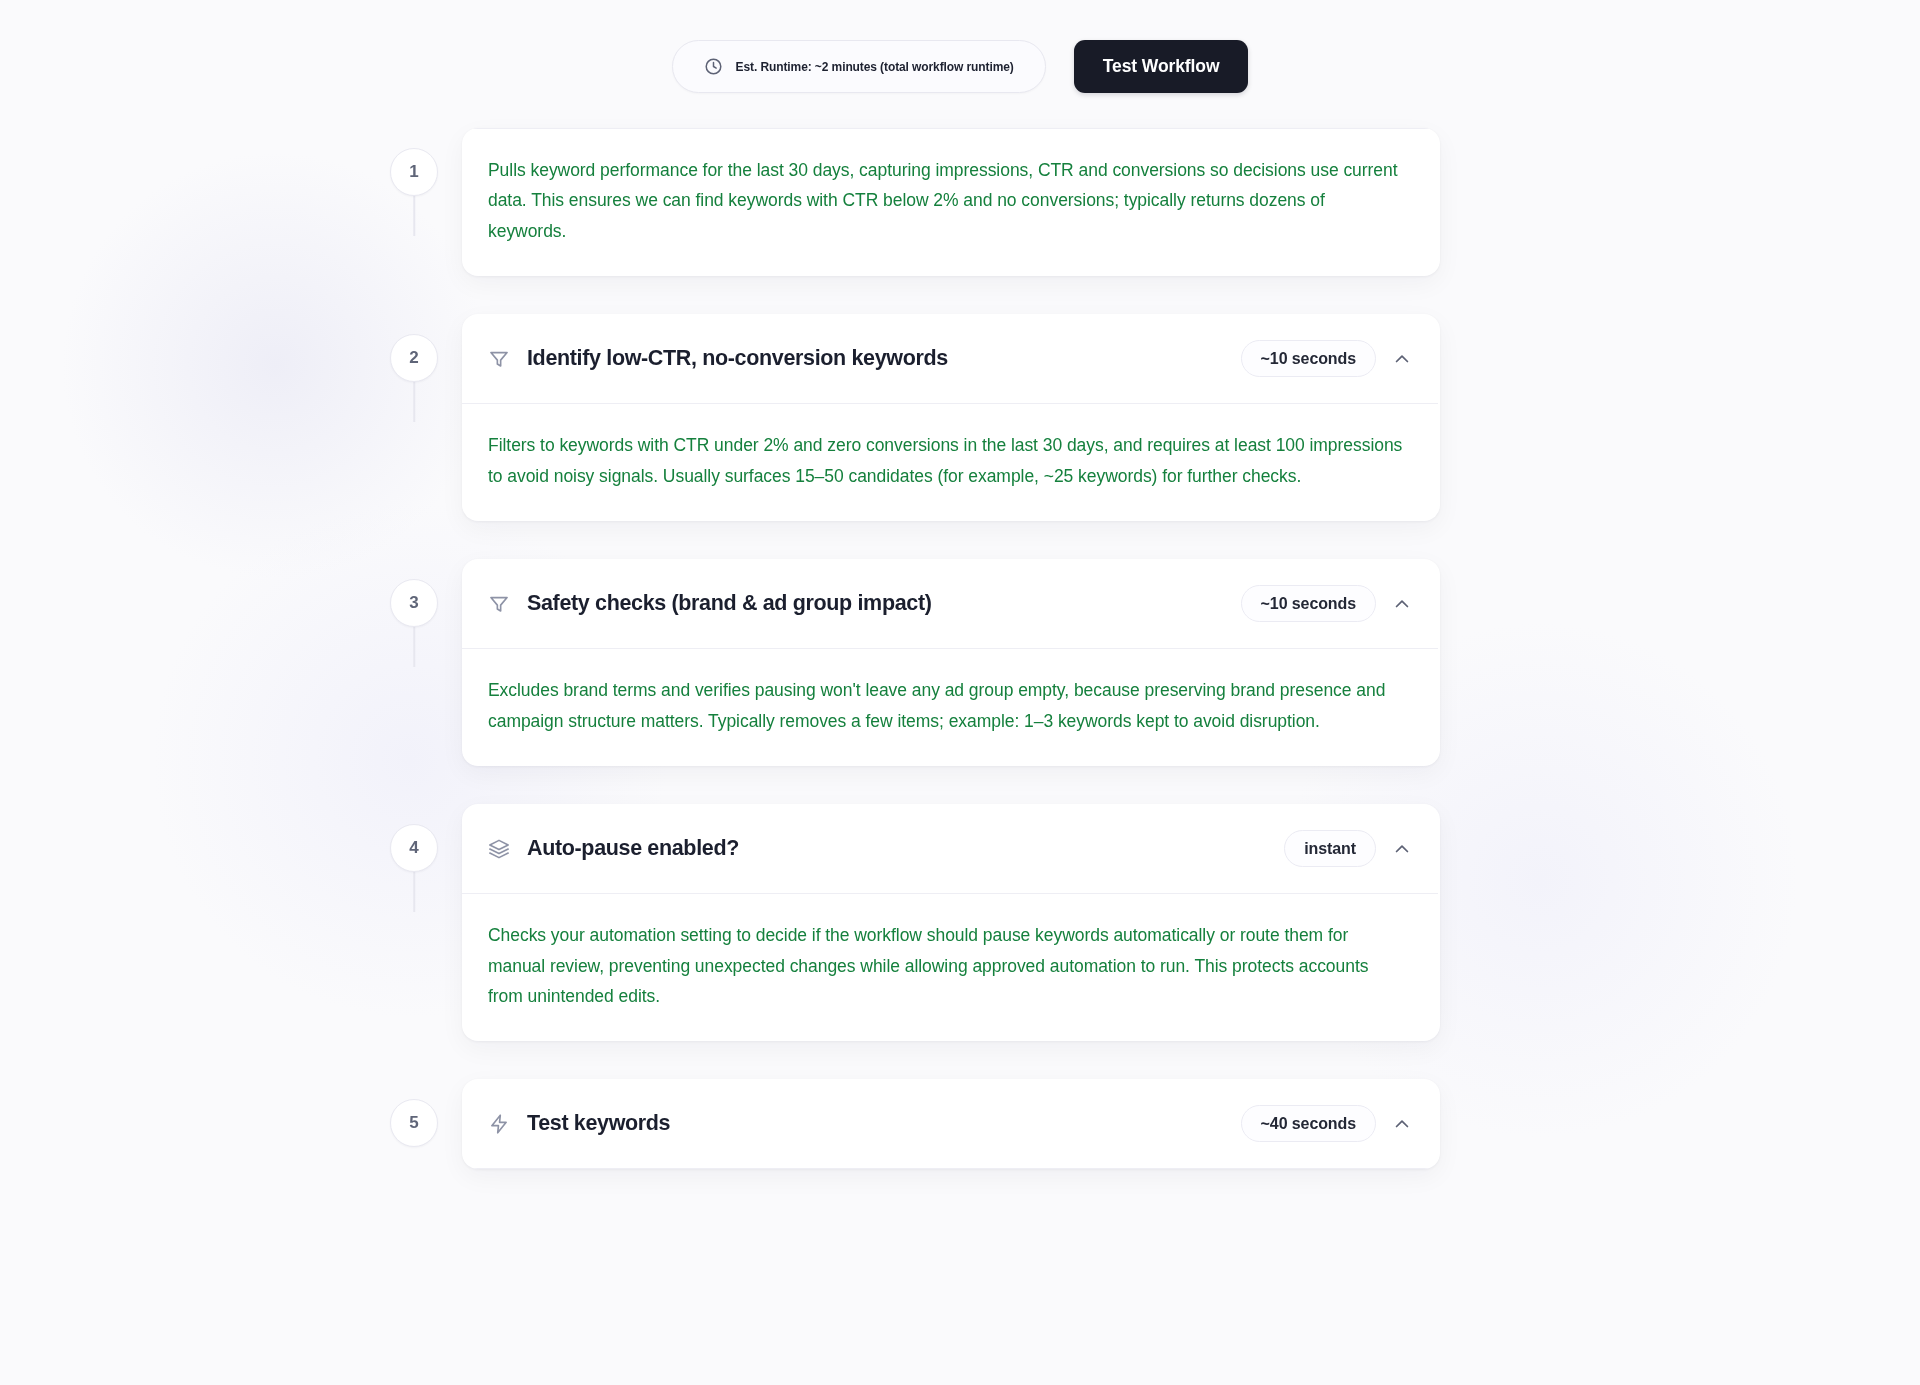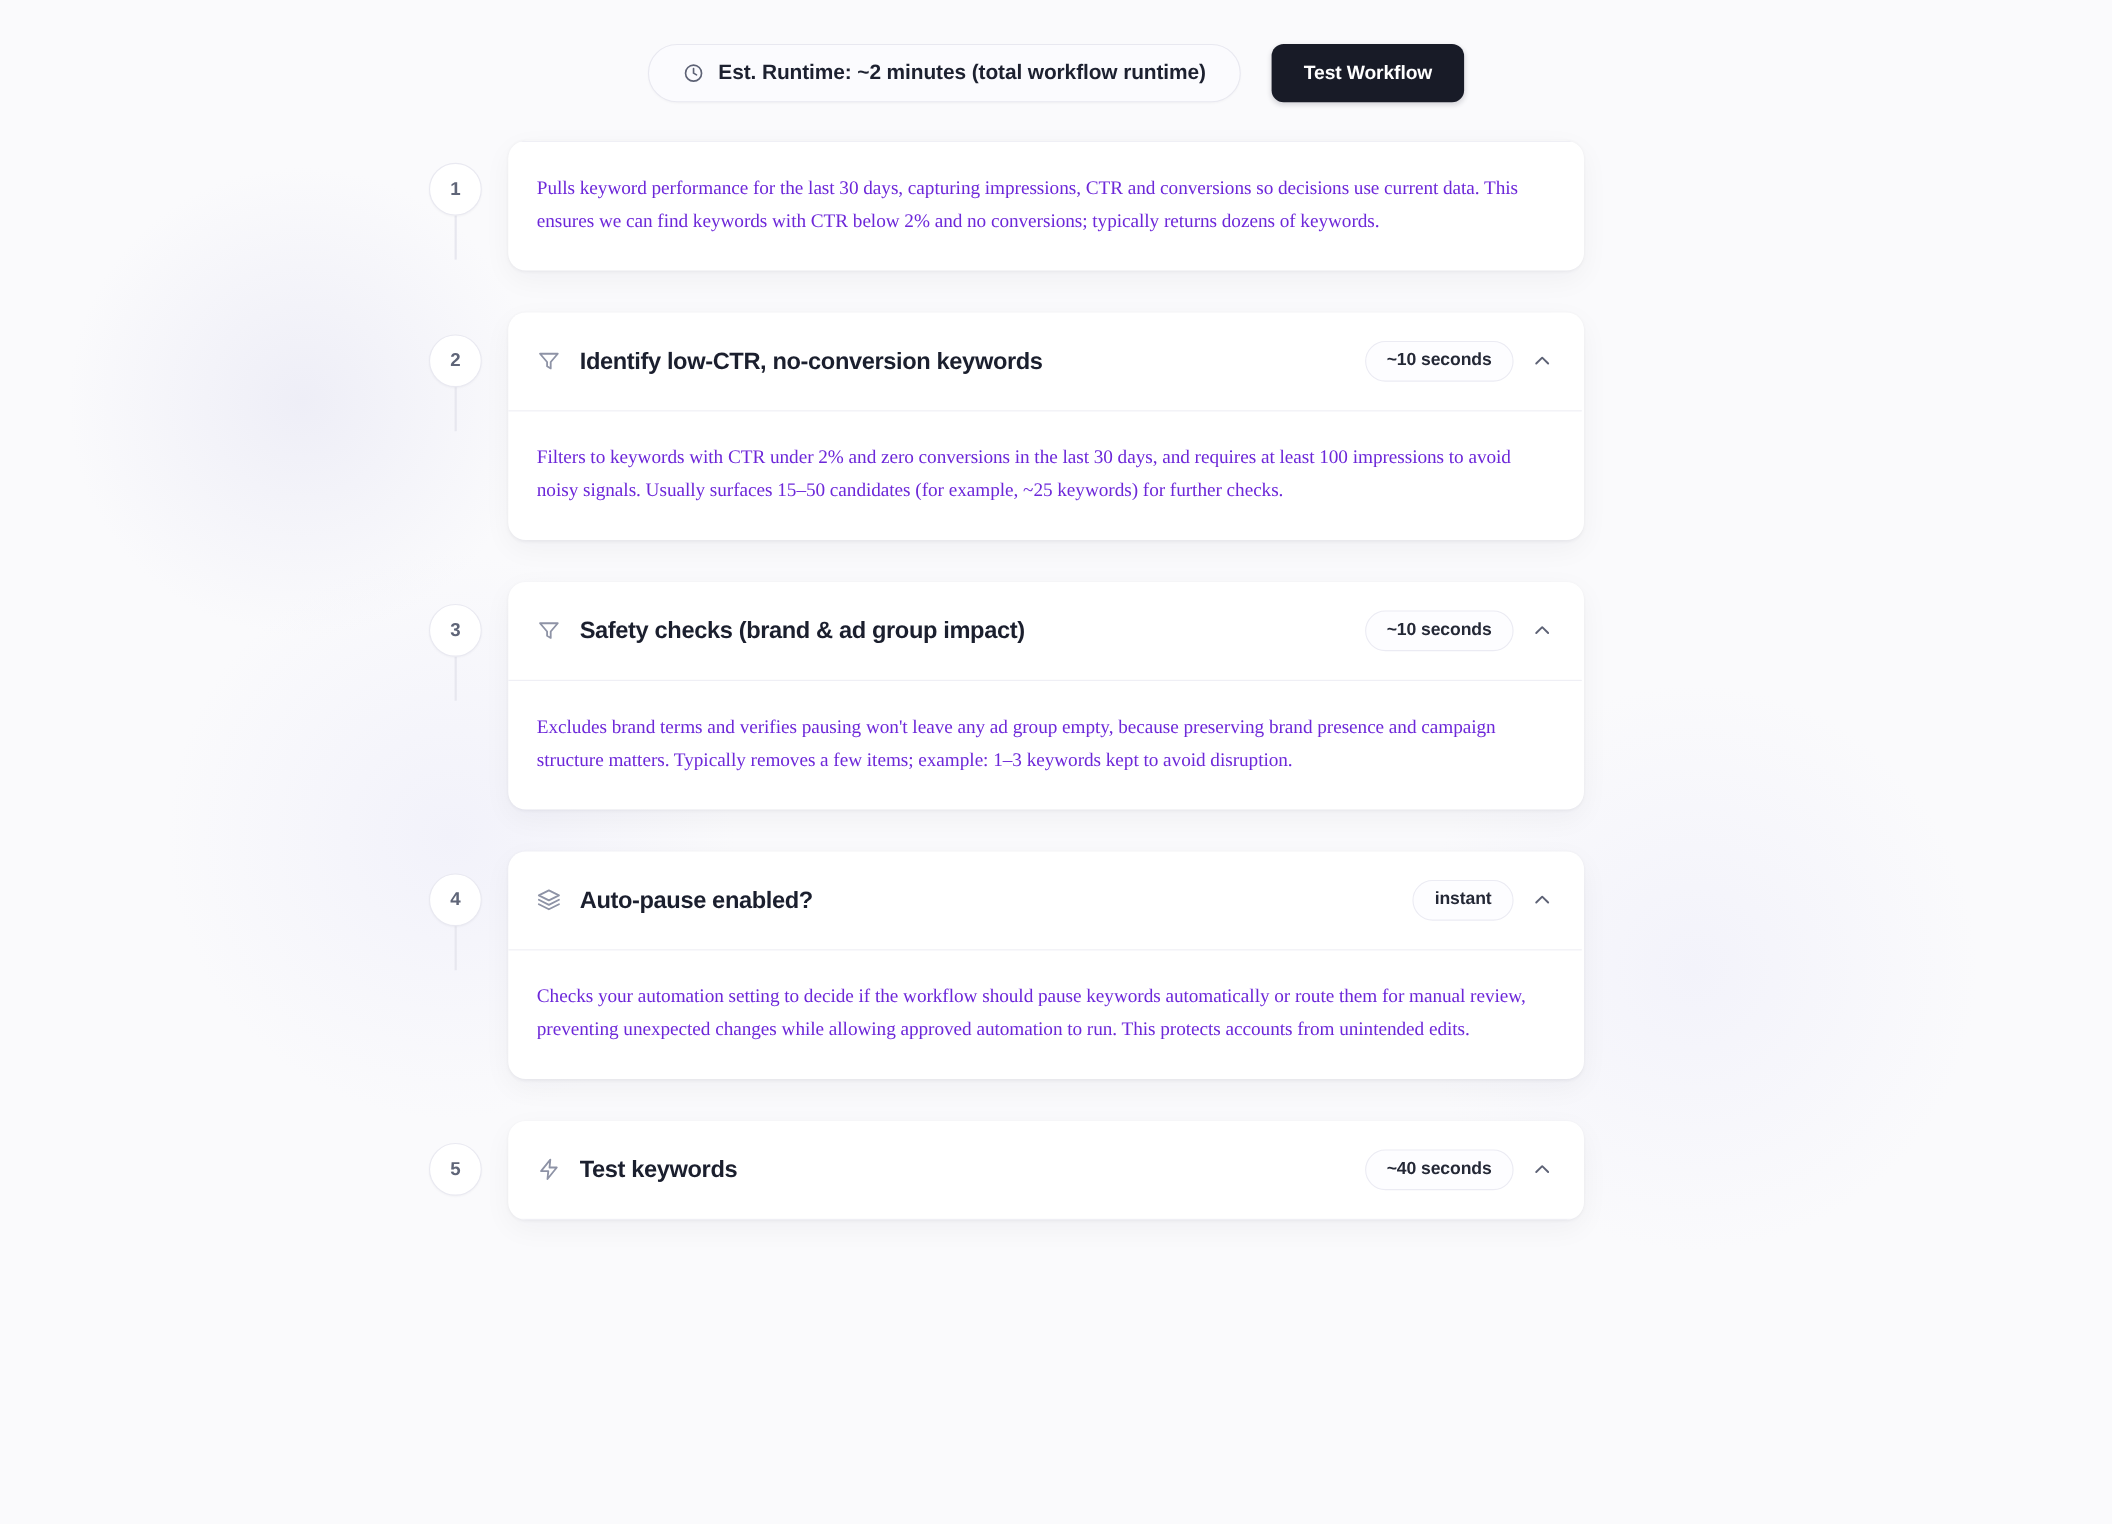--- a/index.html
+++ b/index.html
@@ -63,21 +63,21 @@
     align-items: center;
     gap: 13px;
     height: 53px;
     padding: 0 31px;
     border: 1px solid #e8e8f0;
     border-radius: 999px;
     background: #fbfbfe;
     box-shadow: 0 1px 2px rgba(22,22,40,0.03);
   }
   .runtime-pill .label {
-    font-size: 19px;
+    font-size: 12px;
     font-weight: 700;
     color: #1d2130;
     letter-spacing: -0.1px;
     white-space: nowrap;
     text-align: right;
   }
   .clock-ico { display:block; color:#5d6275; }
 
   .test-btn {
     height: 53px;
@@ -214,23 +214,22 @@
     background: #eeeef4;
     margin: 0 2px 0 0;
   }
 
   .card-body {
     padding: 26px 34px 30px 26px;
   }
   .card-body p {
     font-size: 17.5px;
     line-height: 1.74;
-    color: #6d28d9;
+    color: #15803d;
     letter-spacing: -0.05px;
-    font-family: Liberation Serif, serif;
   }
 </style>
 </head>
 <body>
 
 <div class="bg-blob bg-blob-a"></div>
 <div class="bg-blob bg-blob-b"></div>
 <div class="bg-blob bg-blob-c"></div>
 
 <div class="page">

